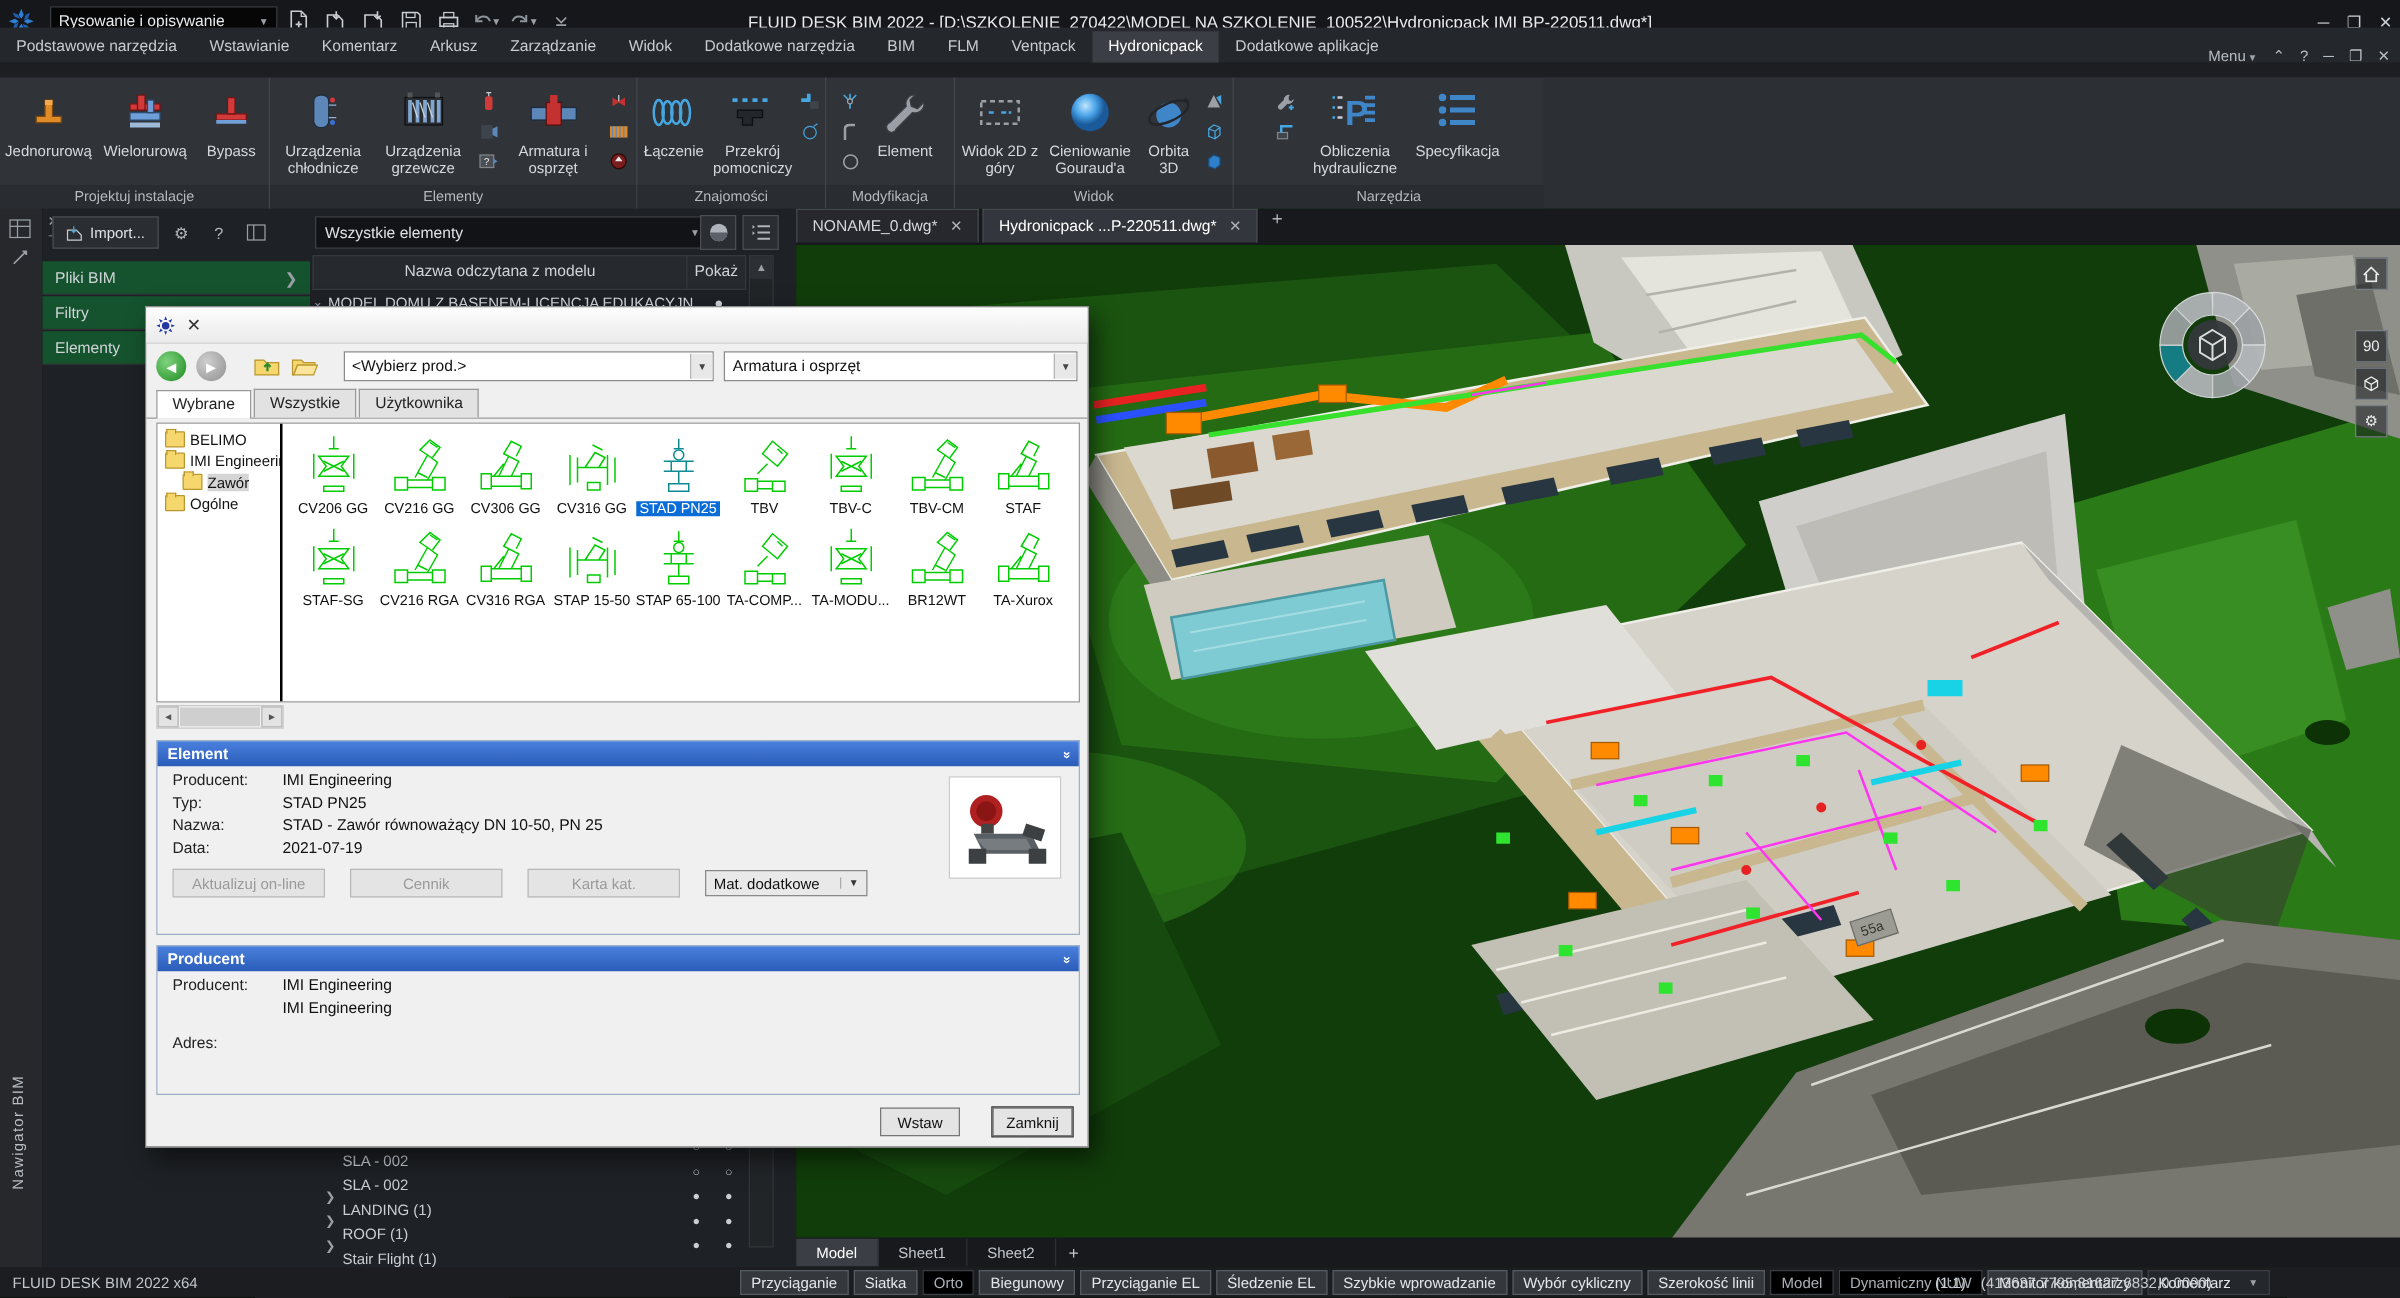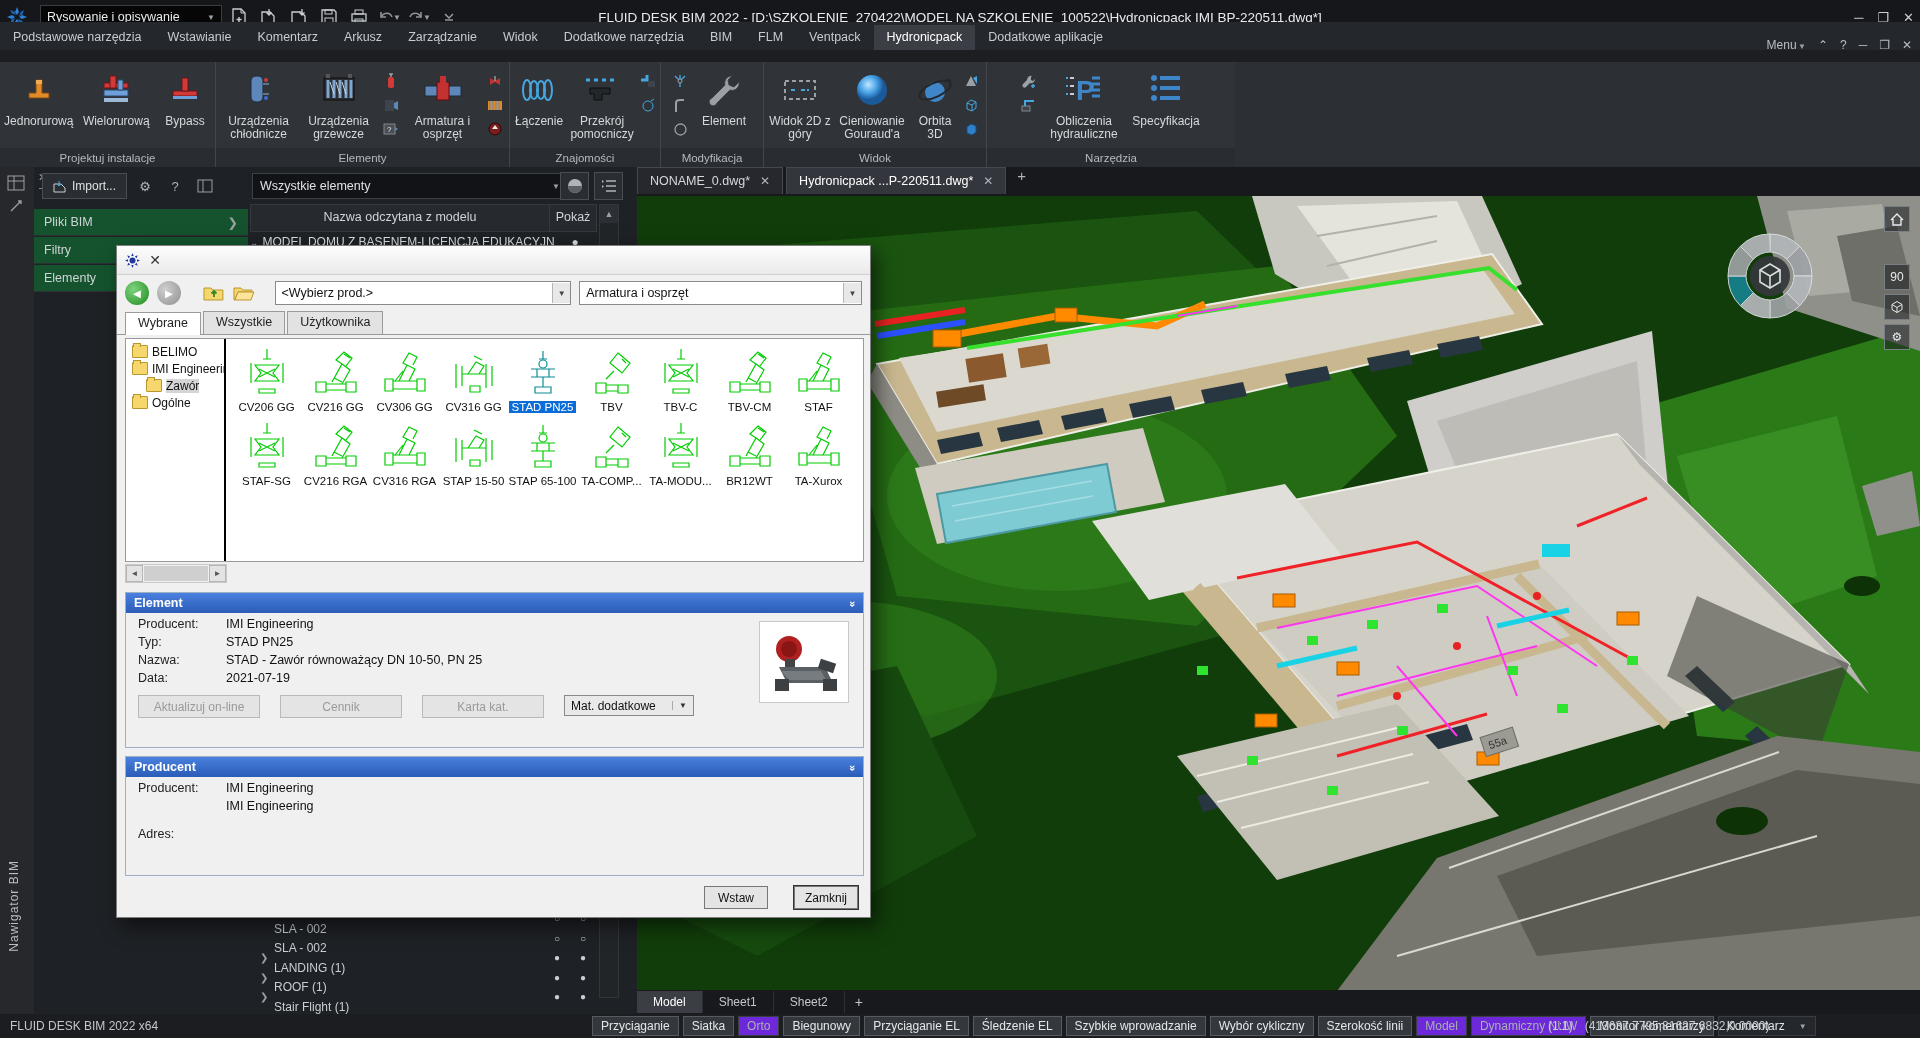--- a/index.html
+++ b/index.html
@@ -68,21 +68,21 @@
        display:flex;align-items:center;justify-content:center;color:#e8eaec;font-size:12px;}
   
   #modeltabs{position:absolute;left:0;top:823px;width:1283px;height:24px;background:#17191d;display:flex;align-items:center;}
   .mtab{padding:4px 16px;font-size:12px;color:#c2c7cc;border-right:1px solid #2c2f33;}
   .mtab.active{background:#3b3e44;color:#fff;}
   #sheet-add{padding:0 10px;color:#c2c7cc;font-size:14px;}
   
   #statusbar{position:absolute;left:0;top:1014px;width:1920px;height:24px;background:#1b1d21;display:flex;align-items:center;font-size:12px;color:#c2c7cc;}
   #status-app{margin-left:10px;}
   #status-toggles{position:absolute;left:592px;display:flex;gap:4px;align-items:center;}
-  .stgl{padding:2px 8px;border:1px solid #3a3e43;background:#6d28d9;color:#aab0b6;white-space:nowrap;}
+  .stgl{padding:2px 8px;border:1px solid #3a3e43;background:#000000;color:#aab0b6;white-space:nowrap;}
   .stgl.on{background:#34383d;border-color:#565b61;color:#e4e7ea;}
   #status-right{position:absolute;left:1548px;display:flex;gap:12px;align-items:center;color:#c9ced3;}
   #comment-dd{display:flex;gap:16px;align-items:center;padding:2px 8px;border:1px solid #3a3e43;background:#24272b;}
   
   #dlg{position:absolute;left:116px;top:245px;width:753px;height:671px;background:#f0f0f0;border:1px solid #7e7e7e;
        box-shadow:6px 8px 18px rgba(0,0,0,.55);color:#1a1a1a;font-size:12.5px;}
   #dlg-title{height:28px;background:linear-gradient(#fdfdfd,#eaeaea);display:flex;align-items:center;padding:0 8px;border-bottom:1px solid #d0d0d0;}
   #dlg-title .t{flex:1;margin-left:6px;font-size:13px;color:#111;}
   #dlg-close{width:30px;text-align:center;color:#333;font-size:14px;}
   #dlg-toolbar{height:36px;display:flex;align-items:center;padding:0 8px;gap:8px;}
@@ -107,21 +107,21 @@
   #dlg-hscroll{position:absolute;left:8px;top:318px;width:100px;height:17px;background:#f0f0f0;border:1px solid #c9c9c9;display:flex;}
   #dlg-hscroll .sa{width:17px;background:#e3e3e3;border:1px solid #b5b5b5;display:flex;align-items:center;justify-content:center;font-size:8px;color:#555;box-sizing:border-box;}
   #dlg-hscroll .thumb{flex:1;background:#cfcfcf;margin:1px;}
   .groupbox{position:absolute;left:8px;width:737px;border:1px solid #9eb0c6;background:#f0f0f0;}
   .gb-header{height:20px;background:linear-gradient(#4a80de,#2a5cb8);color:#fff;font-weight:bold;font-size:12.5px;
       display:flex;align-items:center;padding:0 8px;justify-content:space-between;}
   .gb-chevs{font-size:11px;letter-spacing:-2px;transform:rotate(90deg);}
   .frow{display:flex;margin:4px 0 0 12px;}
   .flabel{width:88px;color:#222;}
   .fvalue{width:540px;color:#111;}
-  .btnrow{display:flex;gap:20px;margin:10px 0 8px 12px;}
+  .btnrow{display:flex;gap:20px;margin:10px 0 8px 12px;align-items:center;}
   .gbtn{width:120px;height:21px;border:1px solid #b9b9b9;background:#e4e4e4;color:#9a9a9a;font-size:12px;display:flex;align-items:center;justify-content:center;}
   .gbtn.enabled{color:#111;border:1px solid #8a8a8a;background:#e9e9e9;width:130px;justify-content:space-between;padding:0 6px;box-sizing:border-box;}
   .gbtn.enabled .dd2{border-left:1px solid #aaa;padding-left:6px;font-size:8px;color:#333;}
   #prod-photo{position:absolute;right:14px;top:28px;width:88px;height:80px;background:#fff;border:1px solid #c9c9c9;display:flex;align-items:center;justify-content:center;}
   #dlg-footer{position:absolute;right:12px;top:640px;display:flex;gap:26px;}
   .fbtn{width:62px;height:21px;background:#e4e4e4;border:1px solid #777;font-size:12px;display:flex;align-items:center;justify-content:center;color:#111;}
   .fbtn.focus{outline:1px solid #333;}
 </style>
 </head>
 <body>

